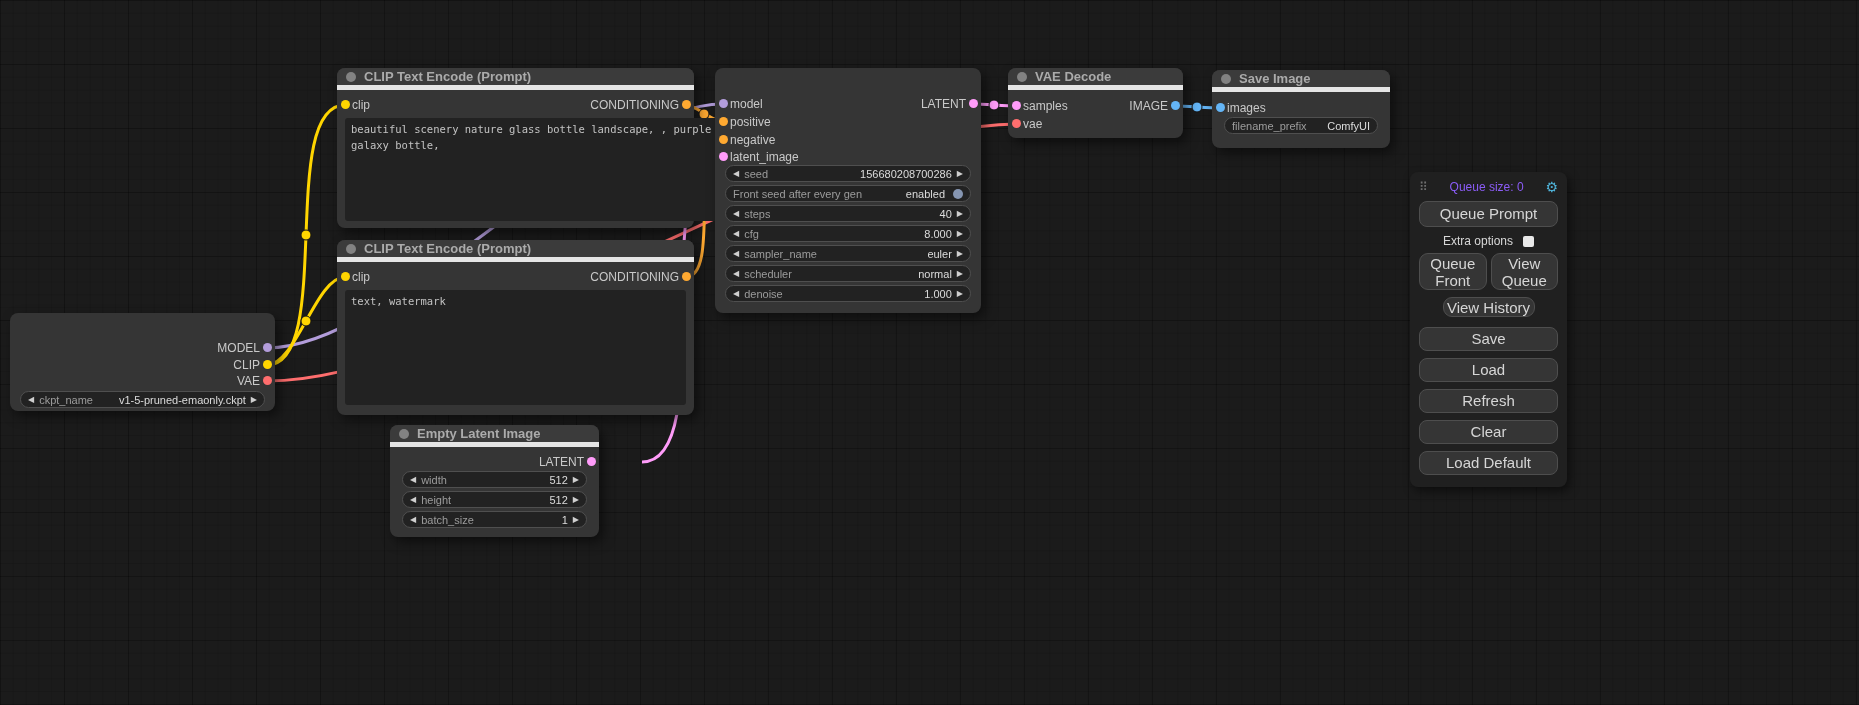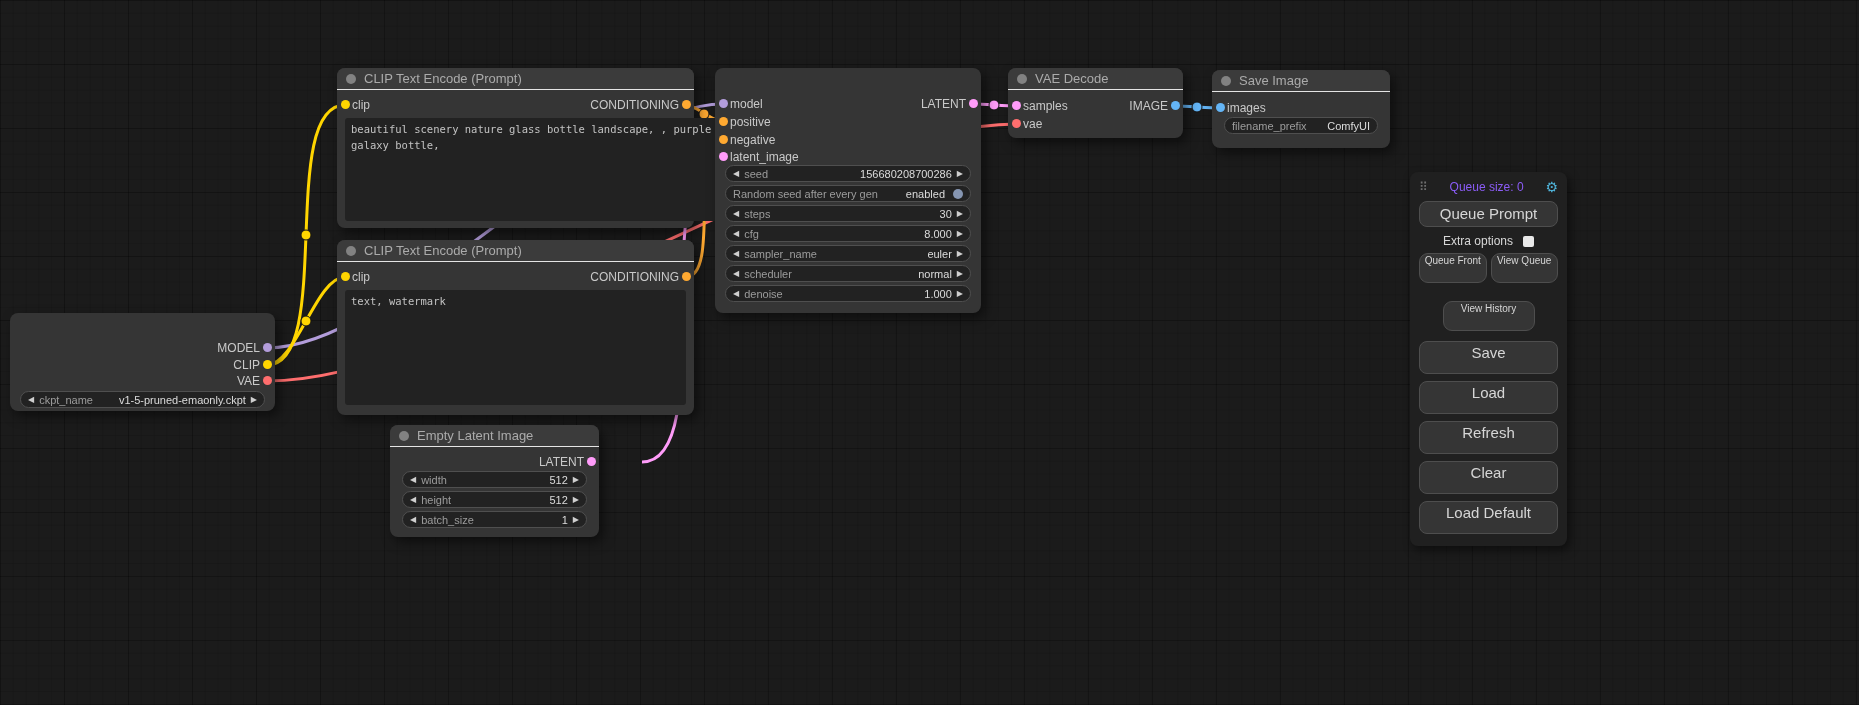--- a/index.html
+++ b/index.html
@@ -6,21 +6,21 @@
   body{width:1859px;height:705px;overflow:hidden;font-family:"Liberation Sans",sans-serif;}
   #canvas{position:relative;width:1859px;height:705px;background-color:#1b1b1b;
     background-image:
       linear-gradient(rgba(0,0,0,0.22) 1px, transparent 1px),
       linear-gradient(90deg, rgba(0,0,0,0.22) 1px, transparent 1px),
       linear-gradient(rgba(0,0,0,0.10) 1px, transparent 1px),
       linear-gradient(90deg, rgba(0,0,0,0.10) 1px, transparent 1px);
     background-size:64px 64px,64px 64px,12.8px 12.8px,12.8px 12.8px;}
   .wires{position:absolute;left:0;top:0;z-index:1;pointer-events:none;}
   .node{position:absolute;z-index:2;background:#353535;border-radius:8px;box-shadow:4px 5px 12px rgba(0,0,0,0.5);}
-  .node-title{height:22px;display:flex;align-items:center;gap:8px;padding:0 9px;background:#3b3b3b;border-radius:8px 8px 0 0;border-bottom:1px solid #e5e5e5;color:#ababab;font-size:13px;box-sizing:border-box;}
+  .node-title{height:22px;display:flex;align-items:center;gap:8px;padding:0 9px;background:#3b3b3b;border-radius:8px 8px 0 0;border-bottom:5px solid #e5e5e5;color:#ababab;font-size:13px;box-sizing:border-box;font-weight:bold;}
   .collapse-dot{width:10px;height:10px;border-radius:50%;background:#828282;flex:0 0 auto;}
   .slot{position:absolute;height:16px;display:flex;align-items:center;font-size:12px;color:#c9c9c9;white-space:nowrap;}
   .slot.in{left:15px;}
   .slot.out{right:15px;}
   .sock{position:absolute;width:9px;height:9px;border-radius:50%;z-index:3;}
   .sock.in{left:3.5px;}
   .sock.out{right:3.5px;}
   .c-model{background:#B39DDB;} .c-clip{background:#FFD500;} .c-vae{background:#FF6E6E;}
   .c-cond{background:#FFA931;} .c-latent{background:#FF9CF9;} .c-image{background:#64B5F6;}
   .widget{position:absolute;left:10px;right:10px;height:17px;background:#222;border:1px solid #4f4f4f;border-radius:9px;display:flex;align-items:center;gap:5px;padding:0 7px;font-size:11px;box-sizing:border-box;}
@@ -29,27 +29,27 @@
   .widget .arr{color:#cfcfcf;font-size:8px;line-height:1;flex:0 0 auto;cursor:pointer;}
   .toggle-knob{width:10px;height:10px;border-radius:50%;background:#8595b1;flex:0 0 auto;margin-left:3px;}
   .prompt{position:absolute;background:#222;border-radius:3px;color:#c3c3c3;font-family:"DejaVu Sans Mono",monospace;font-size:10.5px;line-height:1.55;padding:3px 6px;white-space:pre-wrap;word-break:break-word;box-sizing:border-box;overflow:hidden;}
   .menu{position:absolute;left:1410px;top:172px;width:157px;z-index:4;background:#202020;border-radius:8px;box-shadow:3px 4px 10px rgba(0,0,0,0.5);padding:6px 9px 12px;box-sizing:border-box;}
   .menu-header{display:flex;align-items:center;justify-content:space-between;height:18px;margin-bottom:5px;}
   .drag-handle{color:#6f6f6f;font-size:12px;cursor:grab;}
   .queue-size{color:#8b5cf6;font-size:12px;text-align:right;}
   .gear{color:#4fb3d9;font-size:14px;cursor:pointer;}
   .mbtn{display:block;width:100%;background:#353535;border:1px solid #4e4e4e;border-radius:8px;color:#d6d6d6;text-align:center;box-sizing:border-box;cursor:pointer;font-family:"Liberation Sans",sans-serif;}
   .mbtn.primary{font-size:15px;padding:3px 0 4px;}
-  .mbtn.big{font-size:15px;padding:2px 0 12px;margin-top:7px;}
-  .mbtn.small{font-size:10px;padding:1px 0 16px;border-radius:9px;text-align:center;}
+  .mbtn.big{font-size:15px;padding:2px 0 3px;margin-top:7px;}
+  .mbtn.small{font-size:15px;padding:1px 0 0;border-radius:9px;text-align:center;}
   .extra-row{display:flex;align-items:center;justify-content:center;gap:10px;margin:7px 0 5px;color:#d8d8d8;font-size:12px;}
   .checkbox{width:11px;height:11px;background:#e9e9e9;border-radius:2px;cursor:pointer;}
   .small-row{display:flex;gap:4px;}
   .small-row .mbtn{flex:1;}
-  .view-history{width:92px;margin:18px auto 0;}
+  .view-history{width:92px;margin:7px auto 0;}
   .btn-group{margin-top:10px;}
 </style>
 </head>
 <body>
 
 <div id="canvas">
 
   <svg class="wires" width="1859" height="705">
     <path d="M267,348 C396,348 594,104 723,104" fill="none" stroke-width="3" stroke="#B39DDB"></path>
     <path d="M267,365 C335,365 277,105 345,105" fill="none" stroke-width="3" stroke="#FFD500"></path>
@@ -173,28 +173,28 @@
       </div>
     <span class="sock out c-latent" style="top:31px"></span>
 
     <div class="widget" style="top:97px">
       <span class="arr">◀</span>
       <span class="lbl">seed</span>
       <span class="val">156680208700286</span>
       <span class="arr">▶</span>
     </div>
     <div class="widget" style="top:117px">
-      <span class="lbl">Random seed after every gen</span>
+      <span class="lbl">Front seed after every gen</span>
       <span class="val">enabled</span>
       <span class="toggle-knob"></span>
     </div>
     <div class="widget" style="top:137px">
       <span class="arr">◀</span>
       <span class="lbl">steps</span>
-      <span class="val">30</span>
+      <span class="val">40</span>
       <span class="arr">▶</span>
     </div>
     <div class="widget" style="top:157px">
       <span class="arr">◀</span>
       <span class="lbl">cfg</span>
       <span class="val">8.000</span>
       <span class="arr">▶</span>
     </div>
     <div class="widget" style="top:177px">
       <span class="arr">◀</span>

